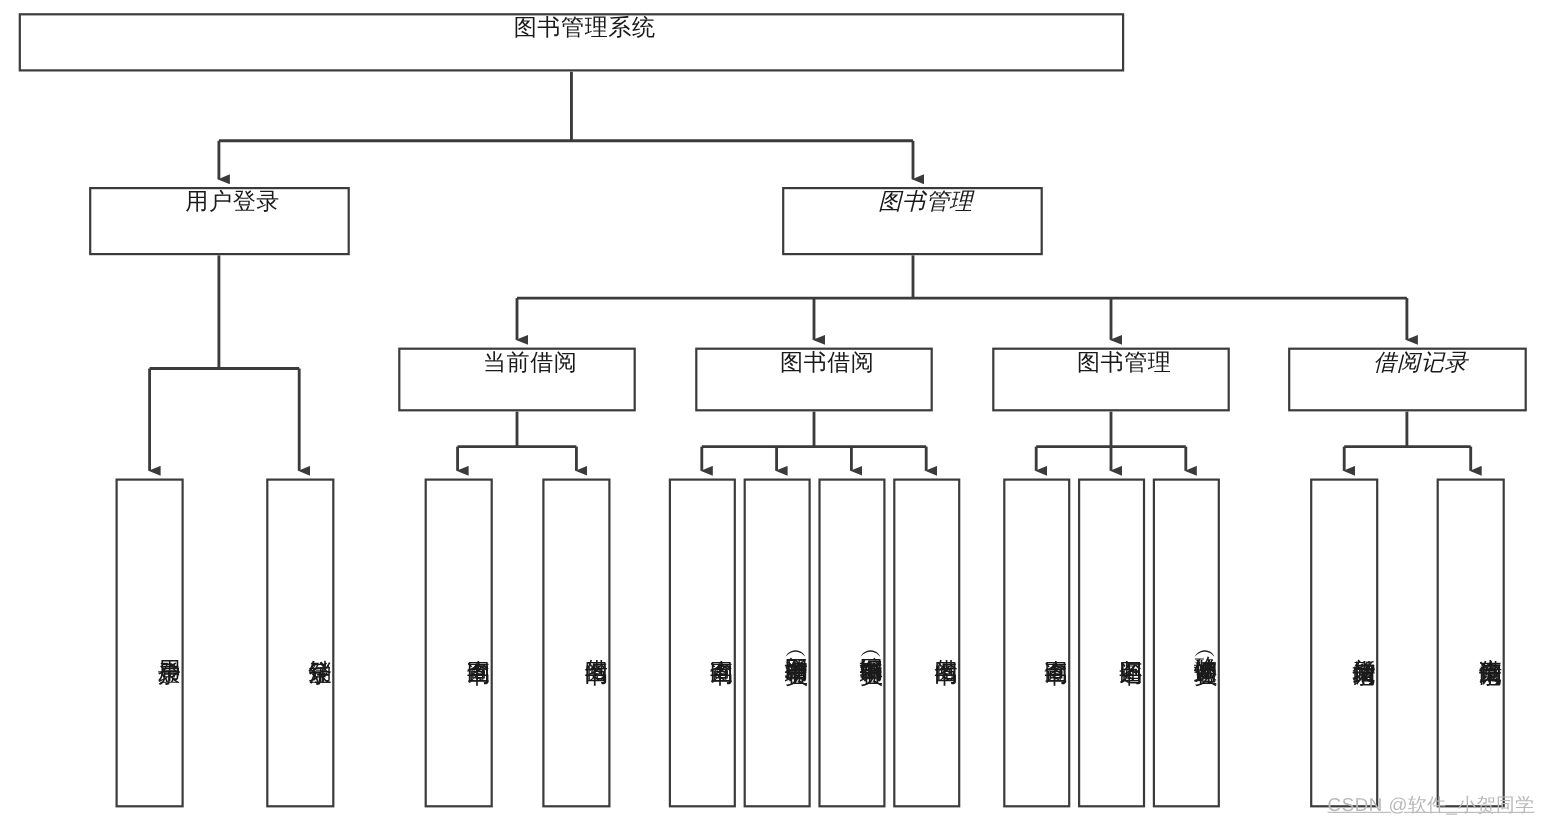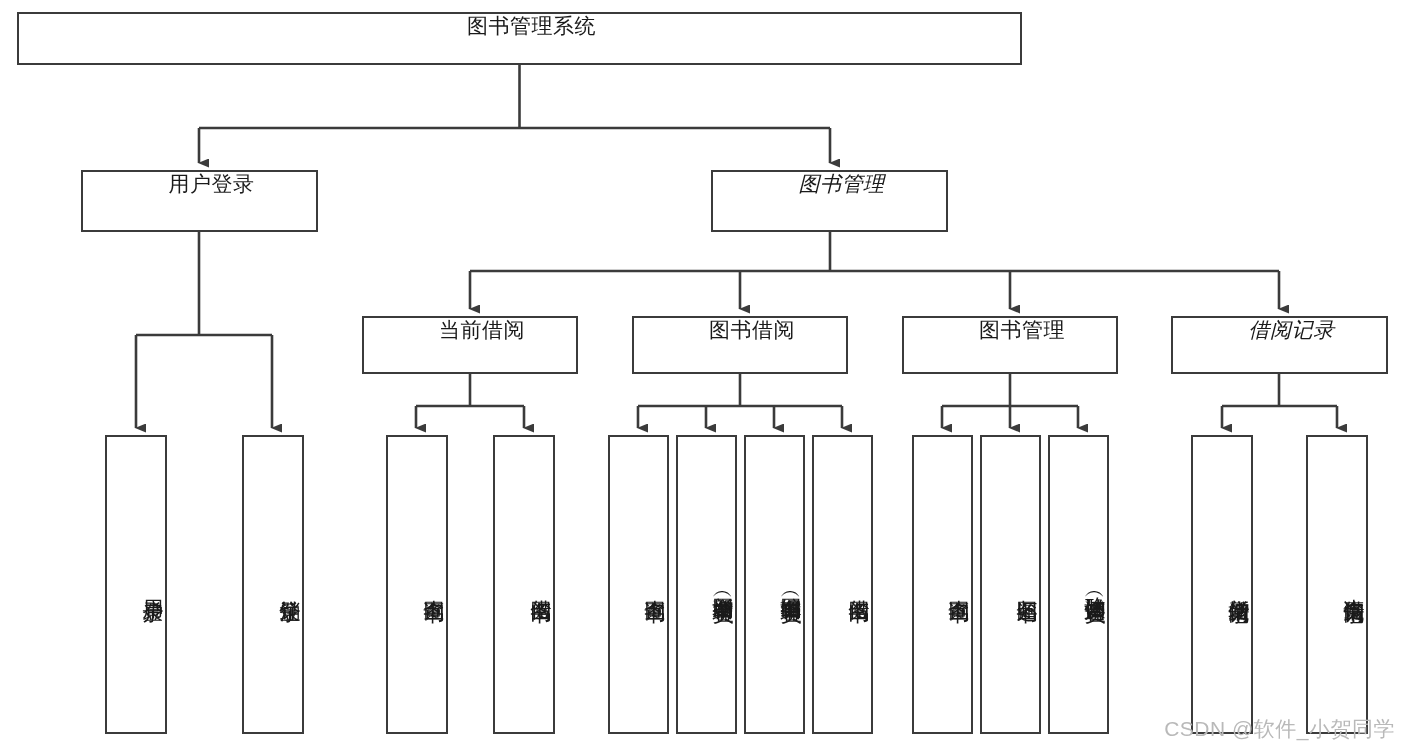--- a/index.html
+++ b/index.html
@@ -57,24 +57,25 @@
     text-align: center;
   }
   .nlabel {
     display: block;
     white-space: pre-line;
   }
   #watermark {
     position: absolute;
     right: 10px;
     bottom: 4px;
-    font-size: 21px;
+    font-size: 17px;
     color: #b9b9b9;
     letter-spacing: 0.5px;
     white-space: nowrap;
+    text-decoration: underline;
   }
 </style>
 </head>
 <body>
 
 <div id="canvas">
 
   <svg id="edges" viewBox="0 0 1405 747" width="1405" height="747">
     <defs>
       <marker id="arrowhead" markerWidth="9" markerHeight="11" refX="4.5" refY="10" orient="auto" markerUnits="userSpaceOnUse">

